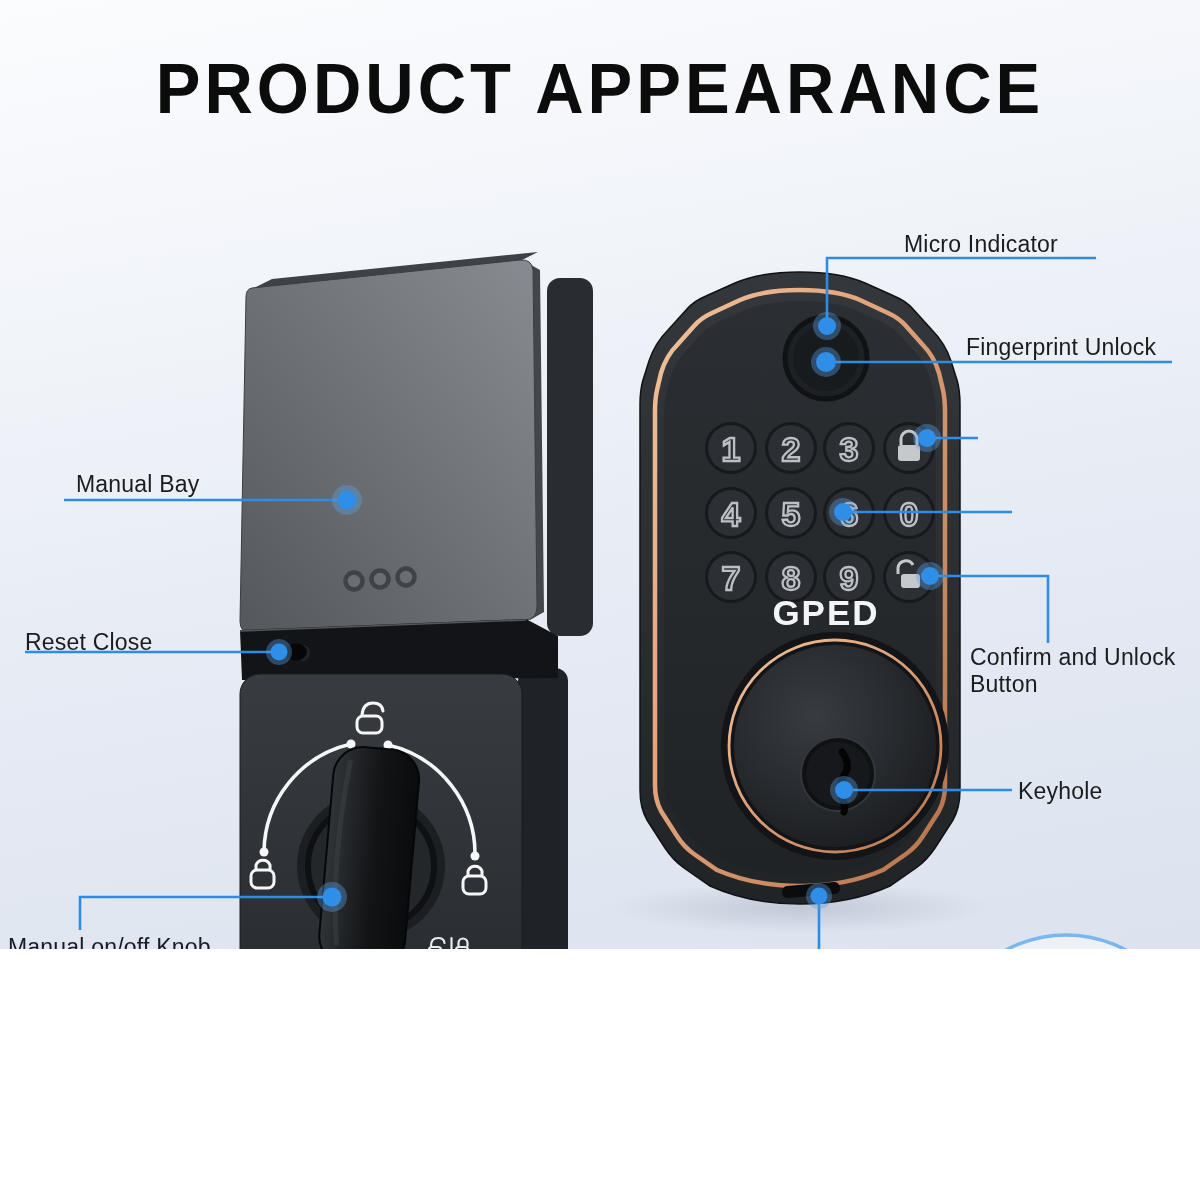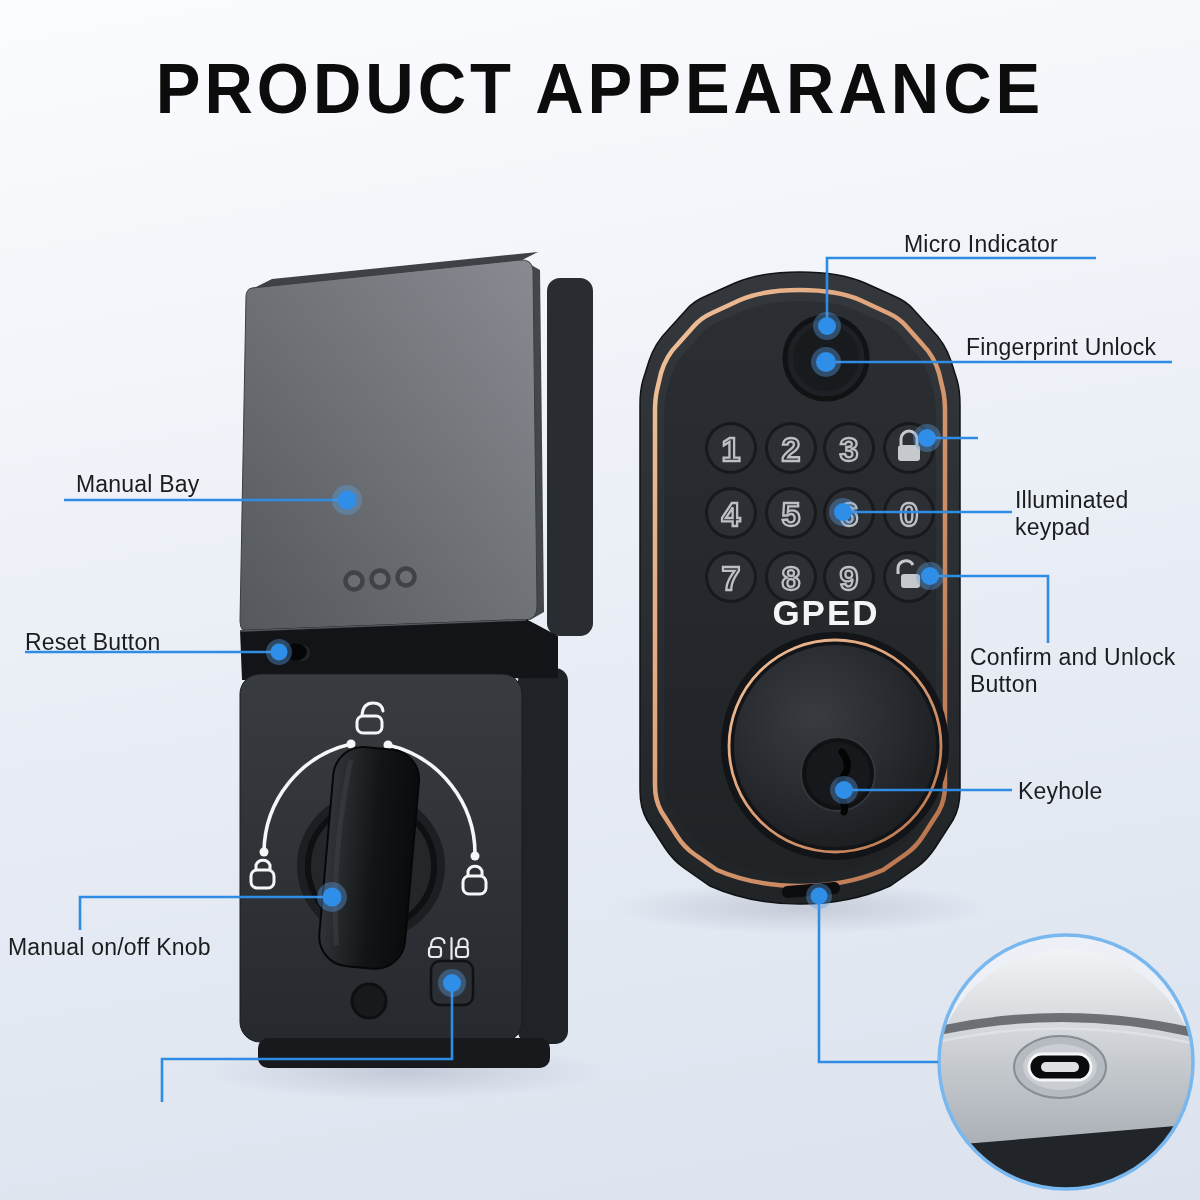--- a/index.html
+++ b/index.html
@@ -1,17 +1,17 @@
 <!DOCTYPE html>
 <html><head>
 <meta charset="utf-8">
 <style>
   html,body{margin:0;padding:0;}
   .canvas{
-    position:relative;width:1200px;height:1200px;overflow:hidden;
+    position:relative;width:1200px;height:949px;overflow:hidden;
     background:linear-gradient(170deg,#fbfcfe 0%,#f1f4f9 30%,#e6ebf4 60%,#dce3ee 100%);
     font-family:"Liberation Sans",sans-serif;
   }
   .title{
     position:absolute;top:50px;left:0;width:1200px;margin:0;
     text-align:center;font-size:67px;font-weight:bold;letter-spacing:4px;
     color:#0c0c0c;transform:scaleY(1.04);
   }
   .scene{position:absolute;left:0;top:0;}
   svg text{font-family:"Liberation Sans",sans-serif;}
@@ -312,21 +312,20 @@
           <circle cx="844" cy="790" r="9" fill="#2f8ee8"></circle>
         </g>
       <g>
           <circle cx="819" cy="896" r="13" fill="rgba(92,160,230,0.38)"></circle>
           <circle cx="819" cy="896" r="8.5" fill="#2f8ee8"></circle>
         </g>
     </g>
   </svg>
 
   <div class="callout-label" style="left:76px;top:471px;">Manual Bay</div>
-  <div class="callout-label" style="left:25px;top:629px;">Reset Button</div>
+  <div class="callout-label" style="left:25px;top:629px;">Reset Close</div>
   <div class="callout-label" style="left:8px;top:934px;">Manual on/off Knob</div>
   <div class="callout-label" style="left:904px;top:231px;">Micro Indicator</div>
   <div class="callout-label" style="left:966px;top:334px;">Fingerprint Unlock</div>
-  <div class="callout-label wrap" style="left:1015px;top:487px;width:150px;">Illuminated keypad</div>
   <div class="callout-label wrap" style="left:970px;top:644px;width:232px;">Confirm and Unlock Button</div>
   <div class="callout-label" style="left:1018px;top:778px;text-align:center;">Keyhole</div>
 
 </div>
 
 </body></html>

